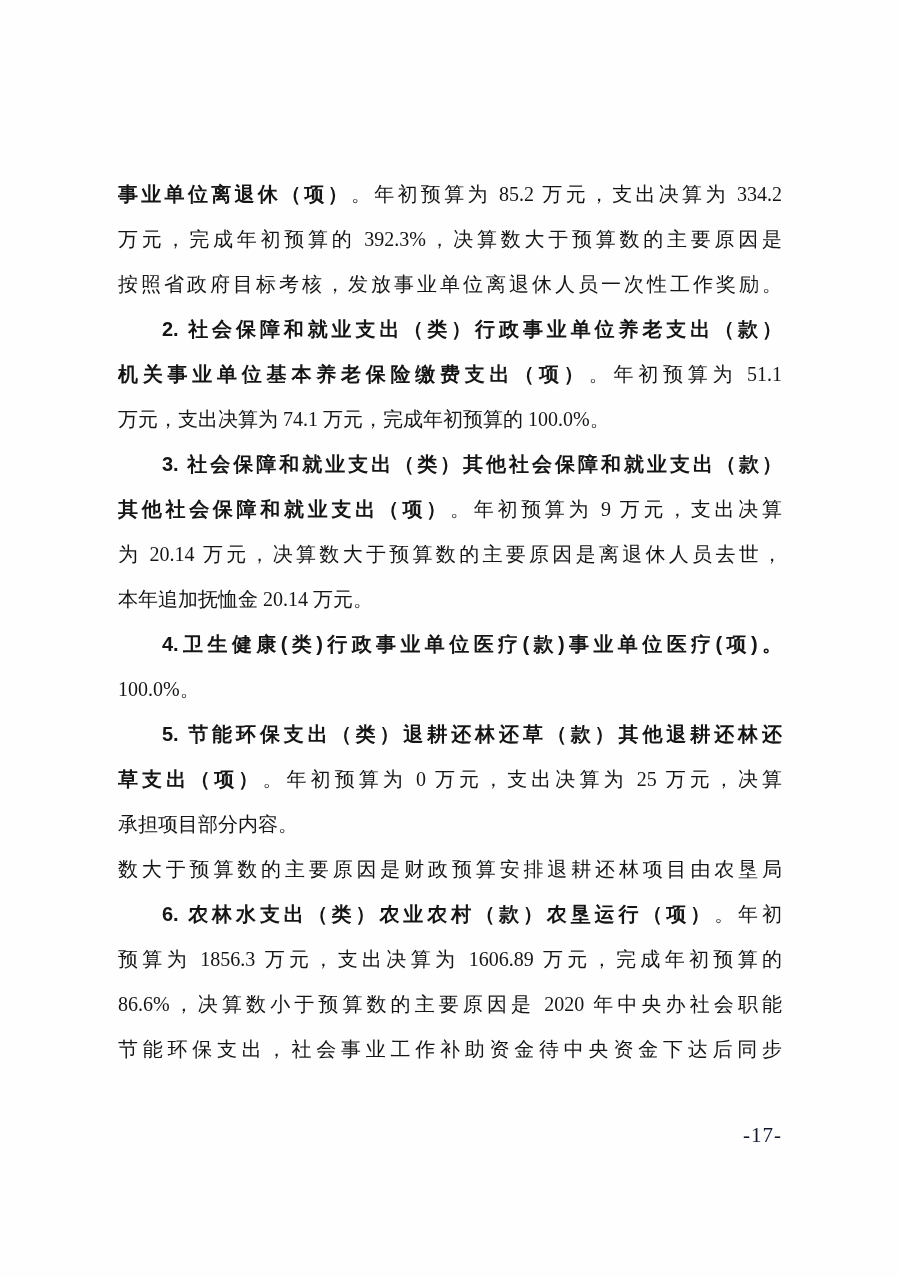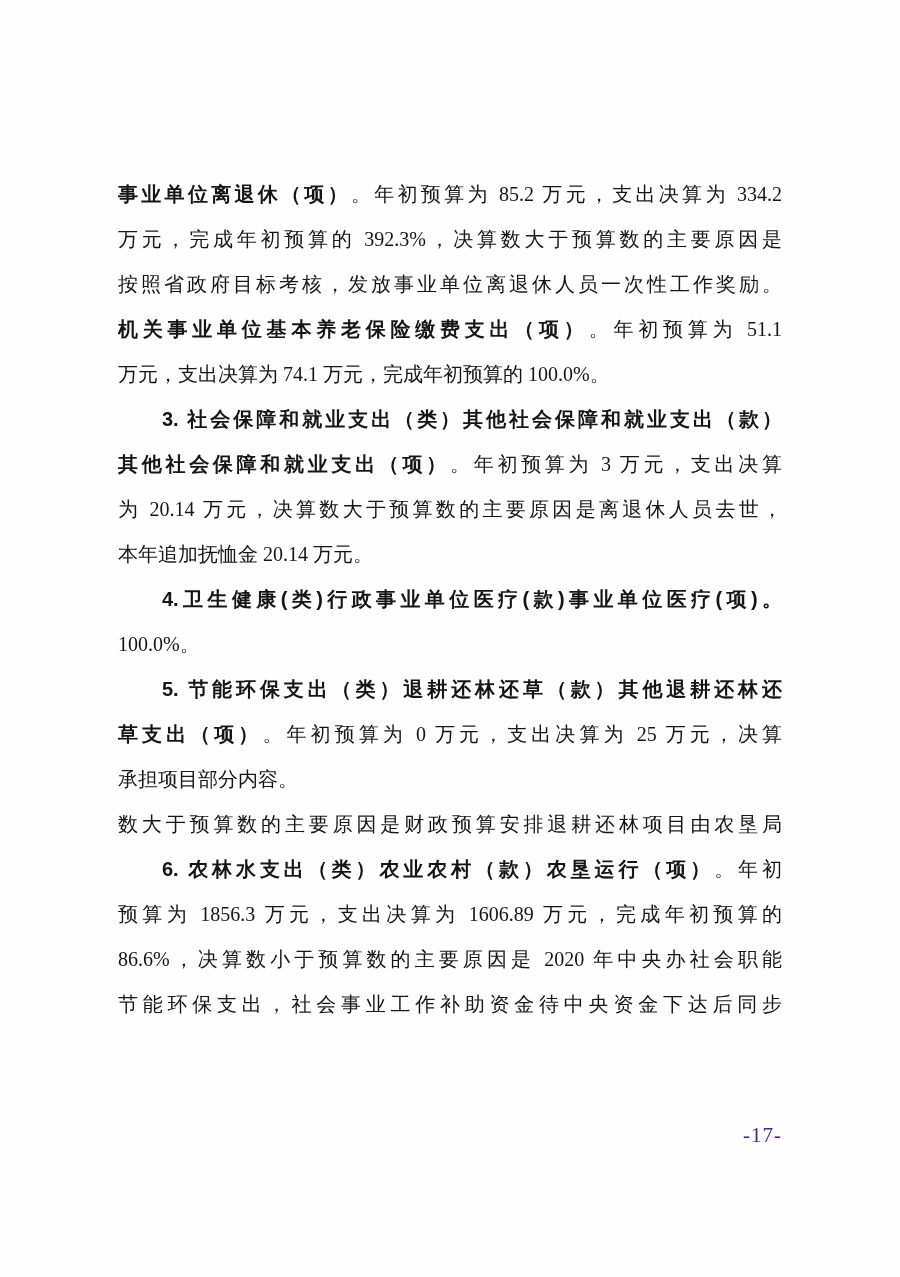--- a/index.html
+++ b/index.html
@@ -49,41 +49,42 @@
     font-family: "Liberation Sans", "DejaVu Sans", sans-serif;
     font-weight: 700;
   }
   .page-number {
     position: absolute;
     top: 1122px;
     right: 118px;
     font-family: "Liberation Serif", "DejaVu Serif", serif;
     font-size: 21px;
     line-height: 26px;
-    color: #4c1d95;
+    color: #0f172a;
     letter-spacing: 1px;
   }
 </style>
 </head>
 <body>
 
 <div class="sheet">
   <div id="doc-body" class="doc-body">
       <div class="paragraph">
         <div class="line just"><span class="run bold">事业单位离退休（项）</span><span class="run">。年初预算为 85.2 万元，支出决算为 334.2</span></div>
         <div class="line just"><span class="run">万元，完成年初预算的 392.3%，决算数大于预算数的主要原因是</span></div>
         <div class="line just"><span class="run">按照省政府目标考核，发放事业单位离退休人员一次性工作奖励。</span></div>
       </div>
       <div class="paragraph">
+        <div class="line indent just"><span class="run bold">2. 社会保障和就业支出（类）行政事业单位养老支出（款）</span></div>
         <div class="line just"><span class="run bold">机关事业单位基本养老保险缴费支出（项）</span><span class="run">。年初预算为 51.1</span></div>
         <div class="line"><span class="run">万元，支出决算为 74.1 万元，完成年初预算的 100.0%。</span></div>
       </div>
       <div class="paragraph">
         <div class="line indent just"><span class="run bold">3. 社会保障和就业支出（类）其他社会保障和就业支出（款）</span></div>
-        <div class="line just"><span class="run bold">其他社会保障和就业支出（项）</span><span class="run">。年初预算为 3 万元，支出决算</span></div>
+        <div class="line just"><span class="run bold">其他社会保障和就业支出（项）</span><span class="run">。年初预算为 9 万元，支出决算</span></div>
         <div class="line just"><span class="run">为 20.14 万元，决算数大于预算数的主要原因是离退休人员去世，</span></div>
         <div class="line"><span class="run">本年追加抚恤金 20.14 万元。</span></div>
       </div>
       <div class="paragraph">
         <div class="line indent just"><span class="run bold">4.卫生健康(类)行政事业单位医疗(款)事业单位医疗(项)。</span></div>
         <div class="line"><span class="run">100.0%。</span></div>
       </div>
       <div class="paragraph">
         <div class="line indent just"><span class="run bold">5. 节能环保支出（类）退耕还林还草（款）其他退耕还林还</span></div>
         <div class="line just"><span class="run bold">草支出（项）</span><span class="run">。年初预算为 0 万元，支出决算为 25 万元，决算</span></div>

